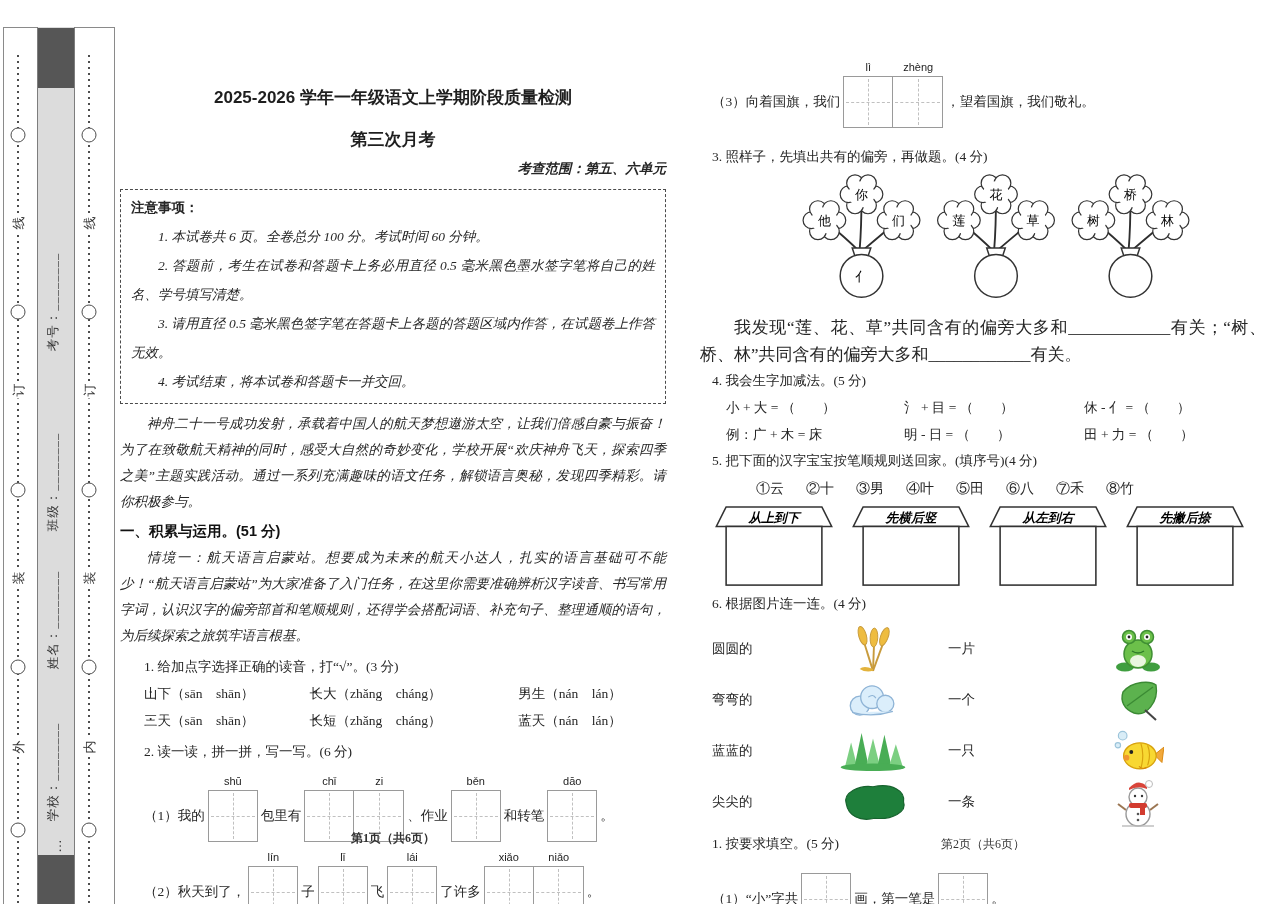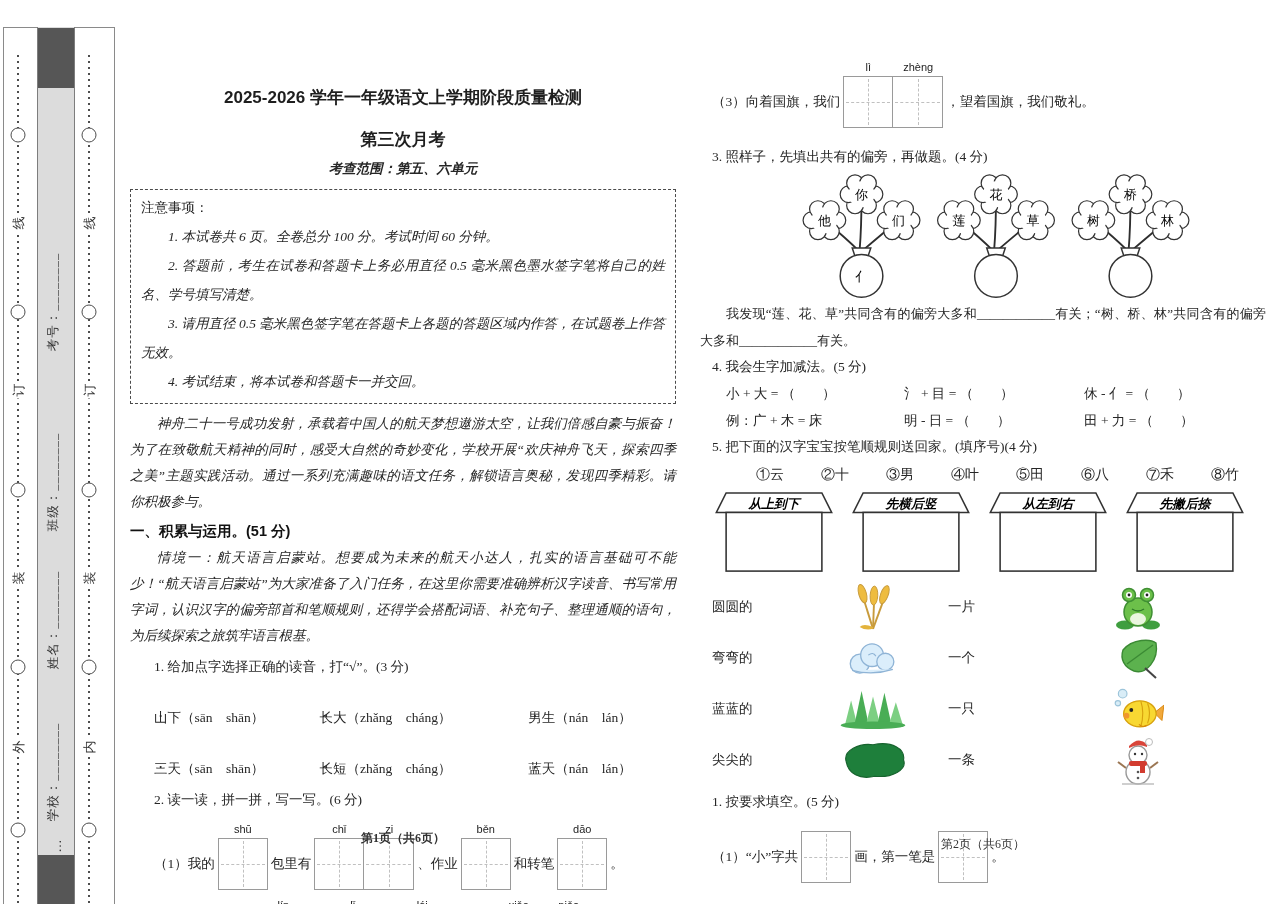--- a/index.html
+++ b/index.html
@@ -21,36 +21,36 @@
            border-left:1px solid #7d7d7d;border-right:1px solid #7d7d7d;box-sizing:border-box;}
   .darkblock{position:absolute;left:38px;width:36px;background:#565656;}
   .db-top{top:28px;height:60px;} .db-bottom{top:855px;height:49px;}
   .fieldlabel{position:absolute;left:-20px;width:150px;height:20px;text-align:center;
               transform:rotate(-90deg);font-size:12.5px;color:#333;letter-spacing:1px;white-space:nowrap;}
   .stripdots{position:absolute;left:47px;width:20px;text-align:center;transform:rotate(-90deg);
              font-size:13px;color:#333;}
 
   
   .page{position:absolute;}
-  .page1{left:130px;top:88px;width:546px;height:790px;}
+  .page1{left:120px;top:88px;width:546px;height:790px;}
   .page2{left:700px;top:60px;width:566px;height:810px;}
 
   h1.title{margin:0;text-align:center;font:bold 17px/20px "Liberation Sans",sans-serif;color:#1e1e1e;}
   h2.subtitle{margin:22px 0 0;text-align:center;font:bold 17px/20px "Liberation Sans",sans-serif;color:#1e1e1e;}
-  .scope{margin:11px 0 12px;text-align:center;font:italic bold 13.5px/16px "Liberation Serif",serif;}
+  .scope{margin:11px 0 12px;text-align:right;font:italic bold 13.5px/16px "Liberation Serif",serif;}
 
   .notice{margin-top:10px;border:1.5px dashed #4a4a4a;padding:3px 10px 7px;font-size:13.5px;line-height:29px;}
-  .notice .nhead{font-weight:normal;font-family:"Liberation Sans",sans-serif;}
+  .notice .nhead{font-weight:bold;font-family:"Liberation Sans",sans-serif;}
   .notice p{margin:0;text-indent:2em;text-align:justify;font-style:italic;}
 
   .kai{font-style:italic;font-size:13.5px;line-height:26px;text-indent:2em;text-align:justify;margin:7px 0 0;}
   .sec-head{margin:5px 0 0;font:bold 14.5px/22px "Liberation Sans",sans-serif;color:#111;}
 
   .stem{margin:5px 0 0 24px;font-size:13.5px;line-height:26px;}
-  .q1row{margin-left:24px;font-size:13.5px;line-height:27px;display:flex;margin-top:24px;}
+  .q1row{margin-left:24px;font-size:13.5px;line-height:27px;display:flex;}
   .q1row .it1{width:168px;} .q1row .it2{width:212px;} .q1row .it3{width:150px;}
   .du{position:relative;}
   .du::after{content:"•";position:absolute;left:50%;transform:translateX(-50%);bottom:-0.62em;
              font-size:8px;color:#222;}
 
   
   .sentence{display:flex;align-items:center;font-size:13.5px;white-space:nowrap;}
   .wbox{position:relative;display:inline-flex;margin:0 3px;}
   .pinrow{position:absolute;top:-15px;left:0;right:0;display:flex;}
   .pinrow span{flex:1;text-align:center;font:11px "Liberation Sans",sans-serif;color:#1d1d1d;}
@@ -59,25 +59,25 @@
   .cell::before{content:"";position:absolute;left:2px;right:2px;top:50%;border-top:1px dashed #c0c0c0;}
   .cell::after{content:"";position:absolute;top:2px;bottom:2px;left:50%;border-left:1px dashed #c0c0c0;}
   .s-line1{margin:25px 0 0 24px;} .s-line2{margin:24px 0 0 24px;}
 
   .pagefoot{position:absolute;left:0;width:100%;text-align:center;font-size:12px;color:#333;}
   .pf1{top:742px;font-weight:bold;} .pf2{top:776px;}
 
   
   .q2c{margin:16px 0 0 12px;}
   .vases{display:block;margin:2px 0 0 76px;}
-  .finding{margin:0 0 0;font-size:13px;line-height:27px;text-indent:2em;text-align:justify;}
+  .finding{margin:14px 0 0;font-size:17px;line-height:27px;text-indent:2em;text-align:justify;}
   .q4rows{margin-left:26px;font-size:13.5px;line-height:27px;}
   .q4rows .r{display:flex;}
   .q4rows .c1{width:178px;} .q4rows .c2{width:180px;} .q4rows .c3{width:160px;}
-  .charlist{margin:3px 0 0 56px;display:flex;gap:37px;font-size:14px;line-height:24px;}
+  .charlist{margin:3px 0 0 56px;display:flex;gap:22px;font-size:14px;line-height:24px;}
   .banners{margin:2px 0 0 10px;display:flex;gap:9px;}
   .q6grid{margin:6px 0 0 12px;display:grid;grid-template-columns:86px 150px 130px 120px;
           align-items:center;font-size:13.5px;row-gap:0;}
   .q6grid .cellrow{height:51px;display:flex;align-items:center;}
   .imgc{justify-content:center;}
   .q7line{margin:16px 0 0 12px;}
 
   svg text{font-family:"Liberation Serif",serif;}
   .bannertext{font:italic bold 13px "Liberation Serif",serif;}
 </style>
@@ -397,20 +397,21 @@
       <rect x="16" y="24" width="98" height="60" fill="#fff" stroke="#333" stroke-width="1.6"></rect>
       <text x="65" y="19" text-anchor="middle" class="bannertext">从左到右</text>
     </svg>
     <svg width="128" height="86" viewBox="0 0 130 88">
       <polygon points="16,4 114,4 124,24 6,24" fill="#fff" stroke="#333" stroke-width="1.6"></polygon>
       <rect x="16" y="24" width="98" height="60" fill="#fff" stroke="#333" stroke-width="1.6"></rect>
       <text x="65" y="19" text-anchor="middle" class="bannertext">先撇后捺</text>
     </svg>
   </div>
 
+  <div class="stem" style="margin-left:12px;margin-top:2px">6. 根据图片连一连。(4 分)</div>
 
   <div class="q6grid">
 
     <div class="cellrow">
         <span>圆圆的</span>
       </div>
     <div class="cellrow imgc">
       <svg width="38" height="48" viewBox="0 0 40 50">
         <path d="M20 48 L21 22" stroke="#c89b3c" stroke-width="2" fill="none"></path>
         <path d="M20 48 L10 16" stroke="#c89b3c" stroke-width="2" fill="none"></path>

